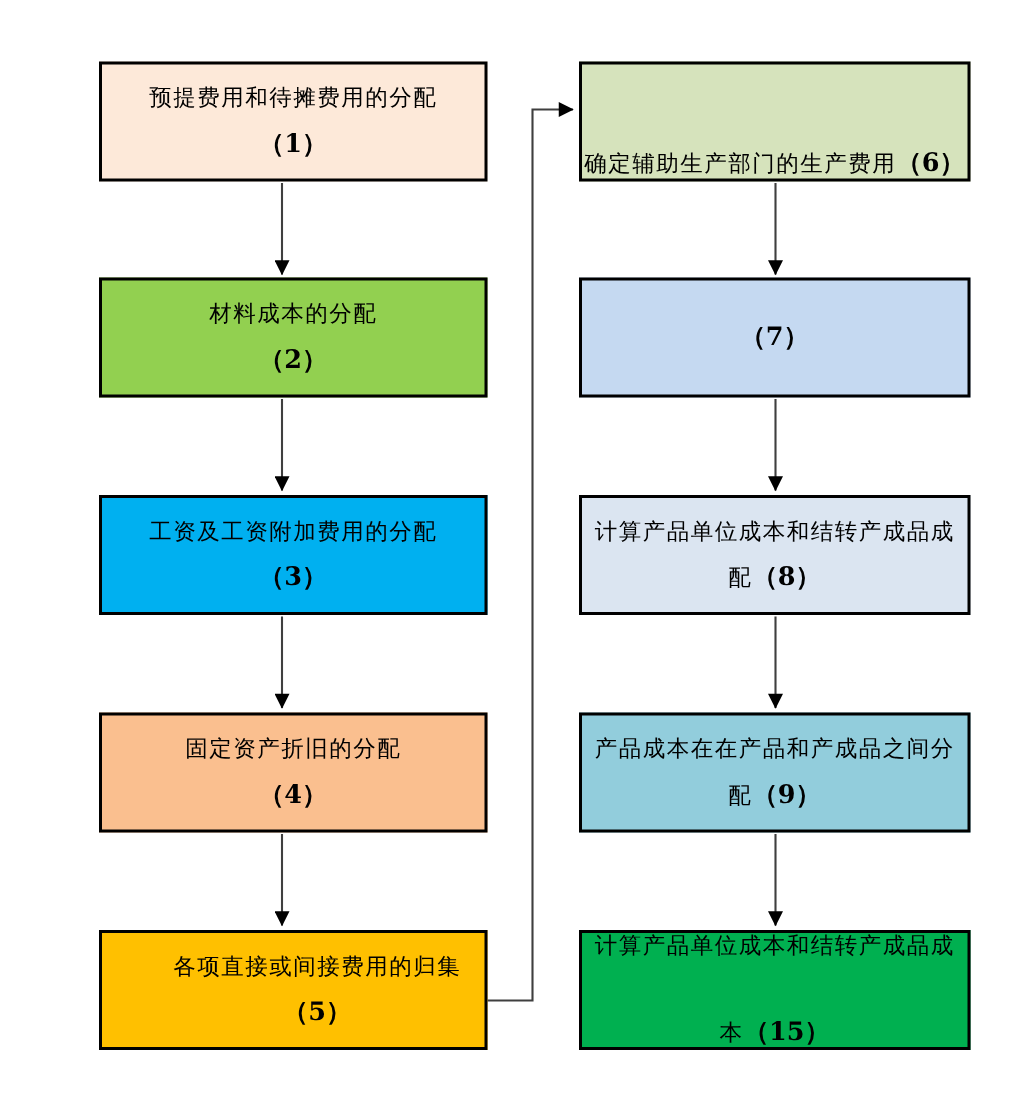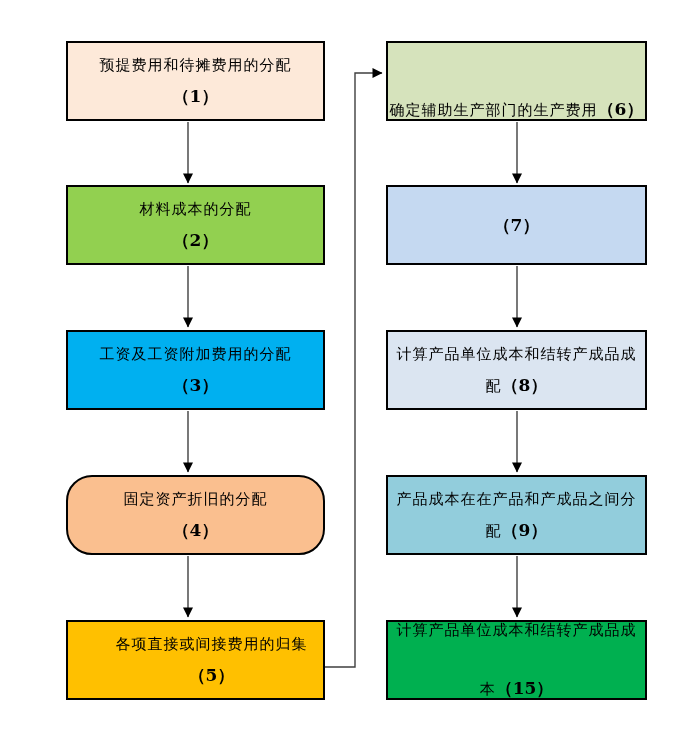--- a/index.html
+++ b/index.html
@@ -95,21 +95,21 @@
   <div class="fc-box col-l row-1" style="background-color: rgb(146, 208, 80);">
     <div class="line">材料成本的分配</div>
     <div class="line num">（2）</div>
   </div>
 
   <div class="fc-box col-l row-2" style="background-color: rgb(0, 176, 240);">
     <div class="line">工资及工资附加费用的分配</div>
     <div class="line num">（3）</div>
   </div>
 
-  <div class="fc-box col-l row-3" style="background-color: rgb(250, 191, 143); border-radius: 26px;">
+  <div class="fc-box col-l row-3" style="background-color: rgb(250, 191, 143);">
     <div class="line">固定资产折旧的分配</div>
     <div class="line num">（4）</div>
   </div>
 
   <div class="fc-box col-l row-4" style="background-color: rgb(255, 192, 0); padding-left: 32px;">
     <div class="line">各项直接或间接费用的归集</div>
     <div class="line num">（5）</div>
   </div>
 
   <div class="fc-box col-r row-0 single" style="background-color: rgb(214, 227, 188); justify-content: flex-end;">

